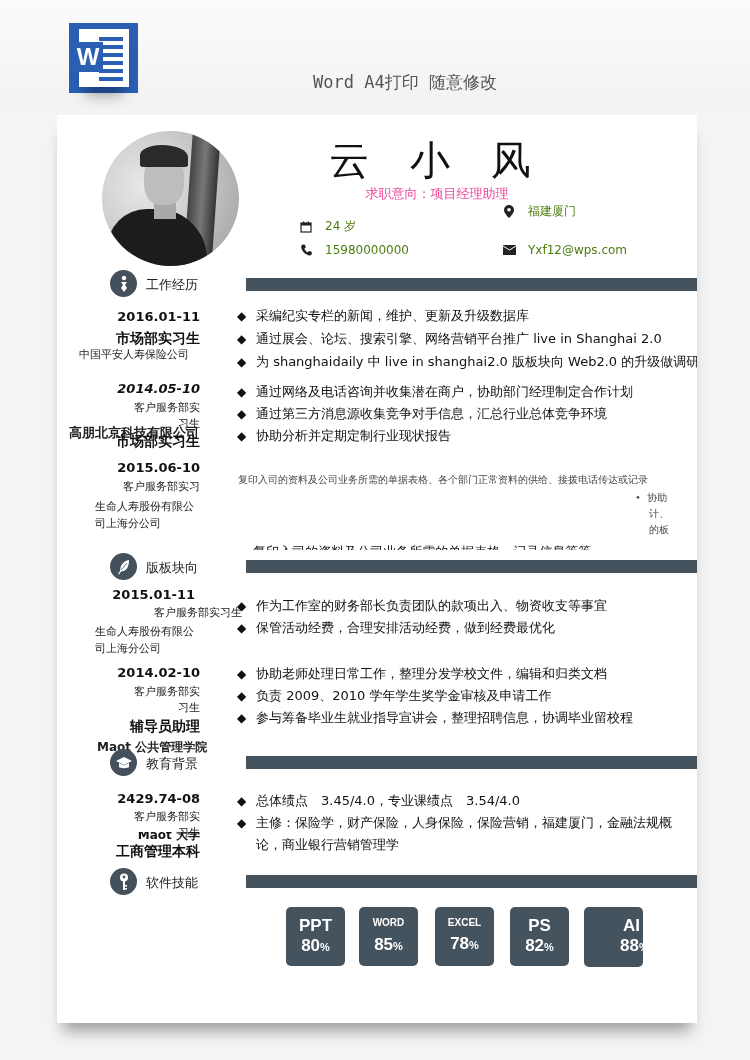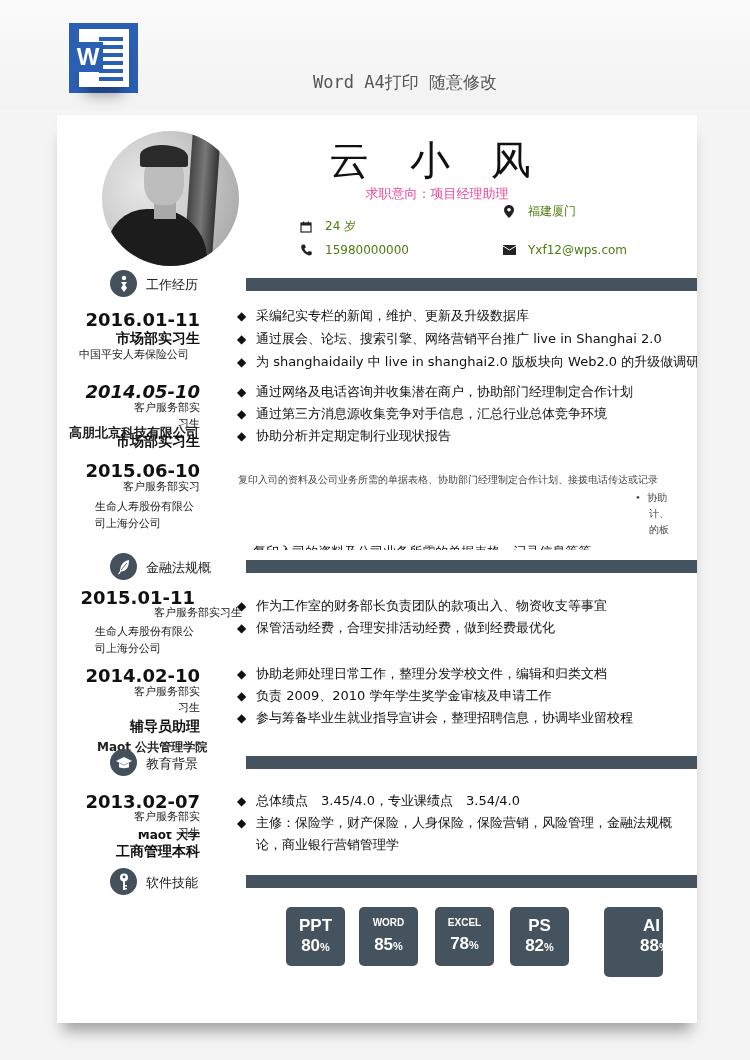--- a/index.html
+++ b/index.html
@@ -33,21 +33,21 @@
   .info { position: absolute; font-size: 12px; color: #4d7c0f; display: flex; align-items: center; }
   .info .ic { width: 18px; display: inline-flex; justify-content: center; margin-right: 10px; }
 
   
   .sec-icon { position: absolute; left: 53px; width: 27px; height: 27px; border-radius: 50%; background: #44505c; display: flex; align-items: center; justify-content: center; }
   .sec-label { position: absolute; left: 89px; font-size: 13px; color: #222; }
   .sec-bar { position: absolute; left: 189px; width: 451px; height: 13px; background: #45535f; }
 
   
   .lc { position: absolute; right: 497px; text-align: right; white-space: nowrap; }
-  .date { font-weight: bold; font-size: 18px; color: #111; }
+  .date { font-weight: bold; font-size: 13px; color: #111; }
   .role-b { font-weight: bold; font-size: 14px; color: #111; }
   .small { font-size: 11px; color: #222; }
   .co { position: absolute; font-size: 11px; color: #222; line-height: 17px; }
 
   
   .bul { position: absolute; left: 180px; font-size: 13px; color: #111; white-space: nowrap; display: flex; align-items: baseline; }
   .bul .d { width: 19px; font-size: 12px; }
 
   .serif-txt { position: absolute; font-family: "DejaVu Serif", "Liberation Serif", serif; font-size: 10px; color: #444; white-space: nowrap; }
 
@@ -166,33 +166,33 @@
     </div>
   <div class="bul" style="top:312px;">
       <span class="d">◆</span>
       <span>协助分析并定期定制行业现状报告</span>
     </div>
 
   <div class="lc date" style="top:345px;">2015.06-10</div>
   <div class="lc small" style="top:364px; font-size:11px;">客户服务部实习</div>
   <div class="co" style="left:38px; top:383px;">生命人寿股份有限公</div>
   <div class="co" style="left:38px; top:400px;">司上海分公司</div>
-  <div class="serif-txt" style="left:181px; top:358px; width:459px; overflow:hidden;">复印入司的资料及公司业务所需的单据表格、协助部门经理制定合作计划、接拨电话传达或记录</div>
+  <div class="serif-txt" style="left:181px; top:358px; width:459px; overflow:hidden;">复印入司的资料及公司业务所需的单据表格、各个部门正常资料的供给、接拨电话传达或记录</div>
   <div class="serif-txt" style="left:578px; top:376px;">•&nbsp;&nbsp;<span>协助</span></div>
   <div class="serif-txt" style="left:592px; top:392px;">计、</div>
   <div class="serif-txt" style="left:592px; top:408px;">的板</div>
   <div style="position:absolute; left:180px; top:428px; height:7px; overflow:hidden; font-size:13px; white-space:nowrap;"><span style="font-size:8px;margin-right:10px;">◆</span><span>复印入司的资料及公司业务所需的单据表格，记录信息等等</span></div>
 
   <div class="sec-icon" style="top:438px;">
     <svg width="14" height="16" viewBox="0 0 14 16">
         <path d="M12 1C6 2 3 7 3 12l-2 3 1 0.5 2-3c5 0 8-4 8-11.5z" fill="#fff"></path>
         <path d="M4 11l6-7" stroke="#44505c" stroke-width="0.8"></path>
       </svg>
   </div>
-  <div class="sec-label" style="top:444px;">金融法规概</div>
+  <div class="sec-label" style="top:444px;">版板块向</div>
   <div class="sec-bar" style="top:445px;"></div>
 
   <div class="lc date" style="top:472px; right:502px;">2015.01-11</div>
   <div class="lc small" style="top:490px; right:455px;">客户服务部实习生</div>
   <div class="co" style="left:38px; top:508px;">生命人寿股份有限公</div>
   <div class="co" style="left:38px; top:525px;">司上海分公司</div>
   <div class="bul" style="top:482px;">
       <span class="d">◆</span>
       <span>作为工作室的财务部长负责团队的款项出入、物资收支等事宜</span>
     </div>
@@ -221,32 +221,32 @@
 
   <div class="sec-icon" style="top:634px;">
     <svg width="18" height="14" viewBox="0 0 18 14">
         <path d="M9 1L1 5l8 4 8-4z" fill="#fff"></path>
         <path d="M4 7v4c0 1.5 10 1.5 10 0V7l-5 2.5z" fill="#fff"></path>
       </svg>
   </div>
   <div class="sec-label" style="top:640px;">教育背景</div>
   <div class="sec-bar" style="top:641px;"></div>
 
-  <div class="lc date" style="top:676px;">2013.02-07</div>
+  <div class="lc date" style="top:676px;">2429.74-08</div>
   <div class="lc small" style="top:694px;">客户服务部实</div>
   <div class="lc small" style="top:710px;">习生</div>
   <div class="lc role-b" style="top:717px; font-size:12px; height:9px; overflow:hidden; line-height:6px;">Maot 大学</div>
   <div class="lc role-b" style="top:728px;">工商管理本科</div>
   <div class="bul" style="top:677px;">
       <span class="d">◆</span>
       <span>总体绩点　3.45/4.0，专业课绩点　3.54/4.0</span>
     </div>
   <div class="bul" style="top:699px;">
       <span class="d">◆</span>
-      <span>主修：保险学，财产保险，人身保险，保险营销，风险管理，金融法规概</span>
+      <span>主修：保险学，财产保险，人身保险，保险营销，福建厦门，金融法规概</span>
     </div>
   <div class="bul" style="top:721px; left:199px;">论，商业银行营销管理学</div>
 
   <div class="sec-icon" style="top:753px;">
     <svg width="10" height="18" viewBox="0 0 10 18">
         <circle cx="5" cy="4.5" r="4" fill="#fff"></circle>
         <circle cx="5" cy="4" r="1.4" fill="#44505c"></circle>
         <rect x="4" y="8" width="2" height="9" fill="#fff"></rect>
         <rect x="6" y="12" width="2" height="1.5" fill="#fff"></rect>
         <rect x="6" y="15" width="2" height="1.5" fill="#fff"></rect>
@@ -264,17 +264,17 @@
     <span class="v" style="margin-top:7px;"><span>85</span><span class="pct">%</span></span>
   </div>
   <div class="skill" style="left:378px;">
     <span class="n" style="font-size:10px; margin-top:10px;">EXCEL</span>
     <span class="v" style="margin-top:6px;"><span>78</span><span class="pct">%</span></span>
   </div>
   <div class="skill" style="left:453px;">
     <span class="n" style="font-size:17px; margin-top:9px;">PS</span>
     <span class="v"><span>82</span><span class="pct">%</span></span>
   </div>
-  <div class="skill" style="left:547px; height:70px;padding-left:36px;">
+  <div class="skill" style="left:527px; height:60px;padding-left:36px;">
     <span class="n" style="font-size:17px; margin-top:9px;">AI</span>
     <span class="v"><span>88</span><span class="pct">%</span></span>
   </div>
 </div>
 
 </body></html>

